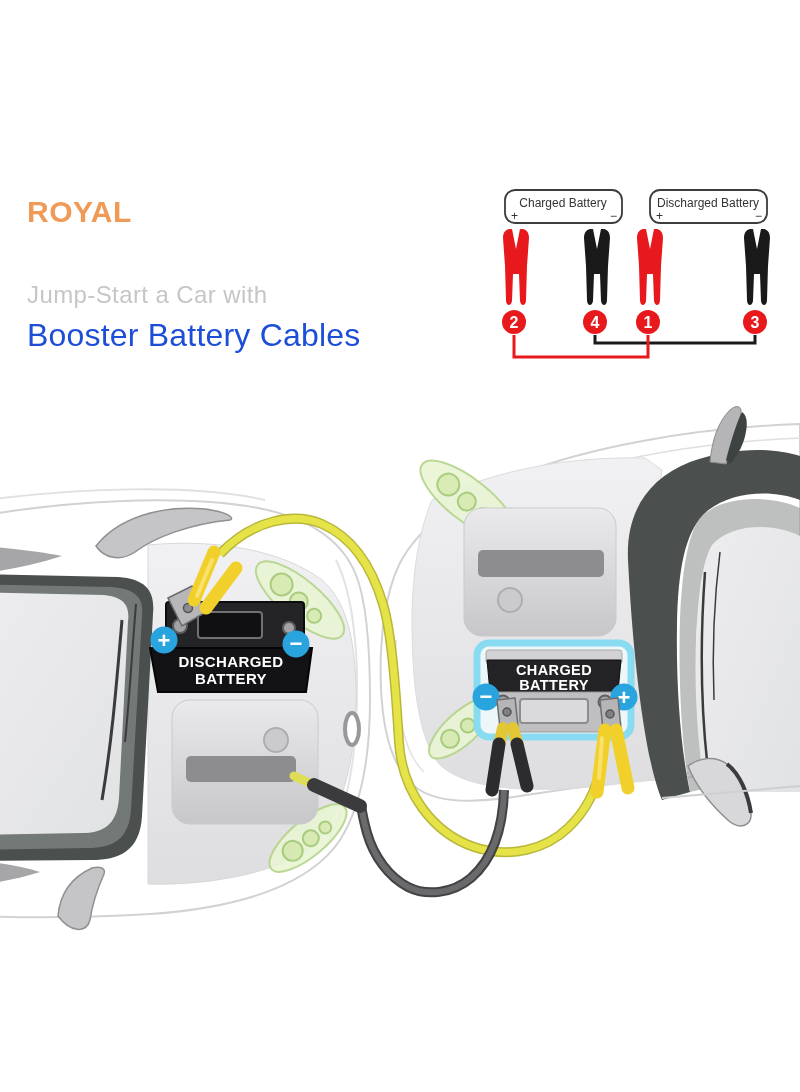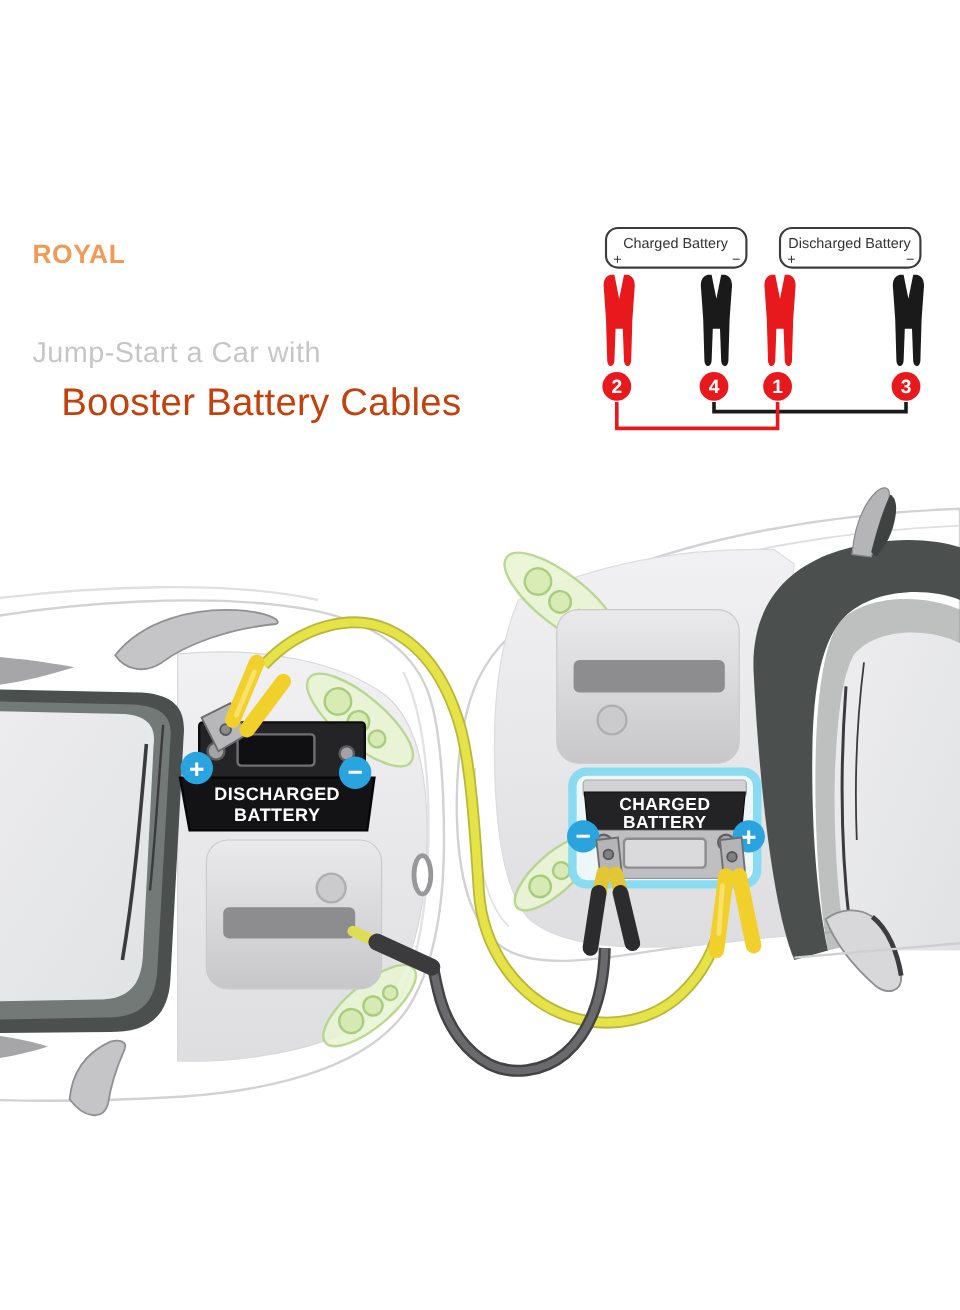--- a/index.html
+++ b/index.html
@@ -2,28 +2,28 @@
 <html><head>
 <meta charset="utf-8">
 <style>
   html,body{margin:0;padding:0;}
   body{
     width:800px;height:1092px;background:#ffffff;position:relative;overflow:hidden;
     font-family:"Liberation Sans", sans-serif;
   }
   .abs{position:absolute;}
   .brand{
-    left:27px;top:194px;font-size:22px;line-height:35px;font-weight:bold;
+    left:27px;top:194px;font-size:30px;line-height:35px;font-weight:bold;
     color:#EF9B57;letter-spacing:0.5px;
   }
   .subtitle{
     left:27px;top:281px;font-size:24px;color:#c6c6c6;letter-spacing:0.4px;font-weight:400;
   }
   .maintitle{
-    left:27px;top:317px;font-size:32px;color:#c2410c;letter-spacing:0.2px;font-weight:400;margin-left:24px;
+    left:27px;top:317px;font-size:32px;color:#1d4ed8;letter-spacing:0.2px;font-weight:400;
   }
   svg text{font-family:"Liberation Sans", sans-serif;}
   .legend-label{font-size:12px;fill:#333333;}
   .legend-pm{font-size:12px;fill:#333333;}
   .step-num{font-size:16px;font-weight:bold;fill:#ffffff;}
   .bat-label{font-size:15px;font-weight:bold;fill:#ffffff;letter-spacing:0.4px;}
   .badge-sym{font-size:22px;font-weight:bold;fill:#ffffff;}
 </style>
 </head>
 <body>

